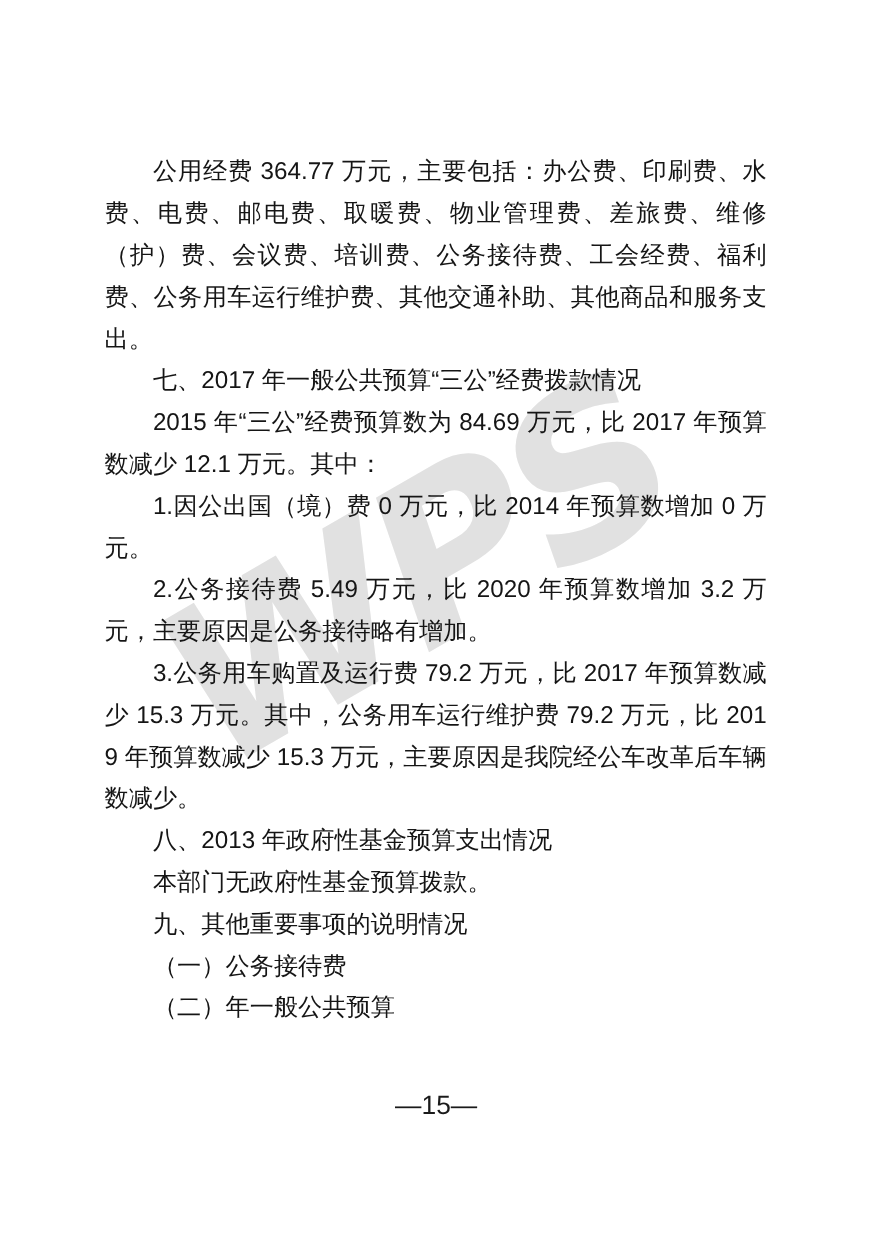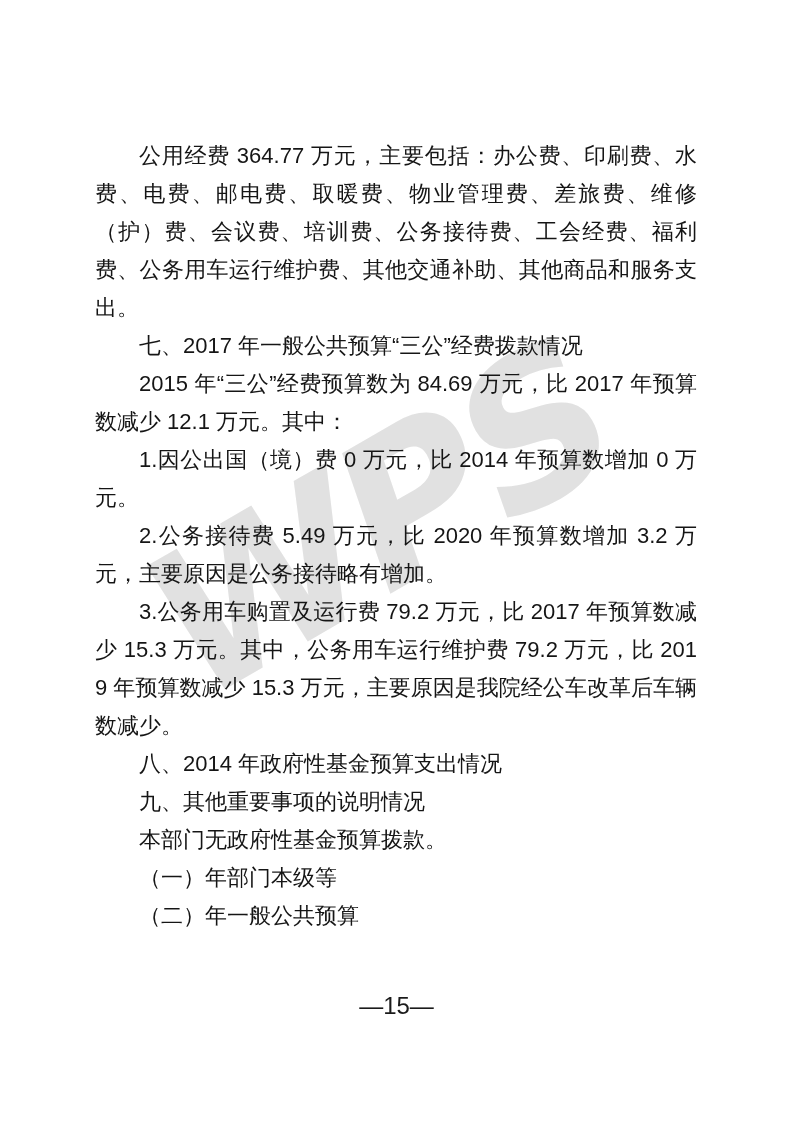--- a/index.html
+++ b/index.html
@@ -70,22 +70,22 @@
 
   <div class="watermark">WPS</div>
 
   <div class="content">
     <p>公用经费 364.77 万元，主要包括：办公费、印刷费、水费、电费、邮电费、取暖费、物业管理费、差旅费、维修（护）费、会议费、培训费、公务接待费、工会经费、福利费、公务用车运行维护费、其他交通补助、其他商品和服务支出。</p>
     <p>七、2017 年一般公共预算“三公”经费拨款情况</p>
     <p>2015 年“三公”经费预算数为 84.69 万元，比 2017 年预算数减少 12.1 万元。其中：</p>
     <p>1.因公出国（境）费 0 万元，比 2014 年预算数增加 0 万元。</p>
     <p>2.公务接待费 5.49 万元，比 2020 年预算数增加 3.2 万元，主要原因是公务接待略有增加。</p>
     <p>3.公务用车购置及运行费 79.2 万元，比 2017 年预算数减少 15.3 万元。其中，公务用车运行维护费 79.2 万元，比 2019 年预算数减少 15.3 万元，主要原因是我院经公车改革后车辆数减少。</p>
-    <p>八、2014 年政府性基金预算支出情况</p>
+    <p>八、2013 年政府性基金预算支出情况</p>
+    <p>本部门无政府性基金预算拨款。</p>
     <p>九、其他重要事项的说明情况</p>
-    <p>本部门无政府性基金预算拨款。</p>
-    <p>（一）年部门本级等</p>
+    <p>（一）公务接待费</p>
     <p>（二）年一般公共预算</p>
   </div>
 
   <div class="footer">—15—</div>
 
 </div>
 
 </body></html>

